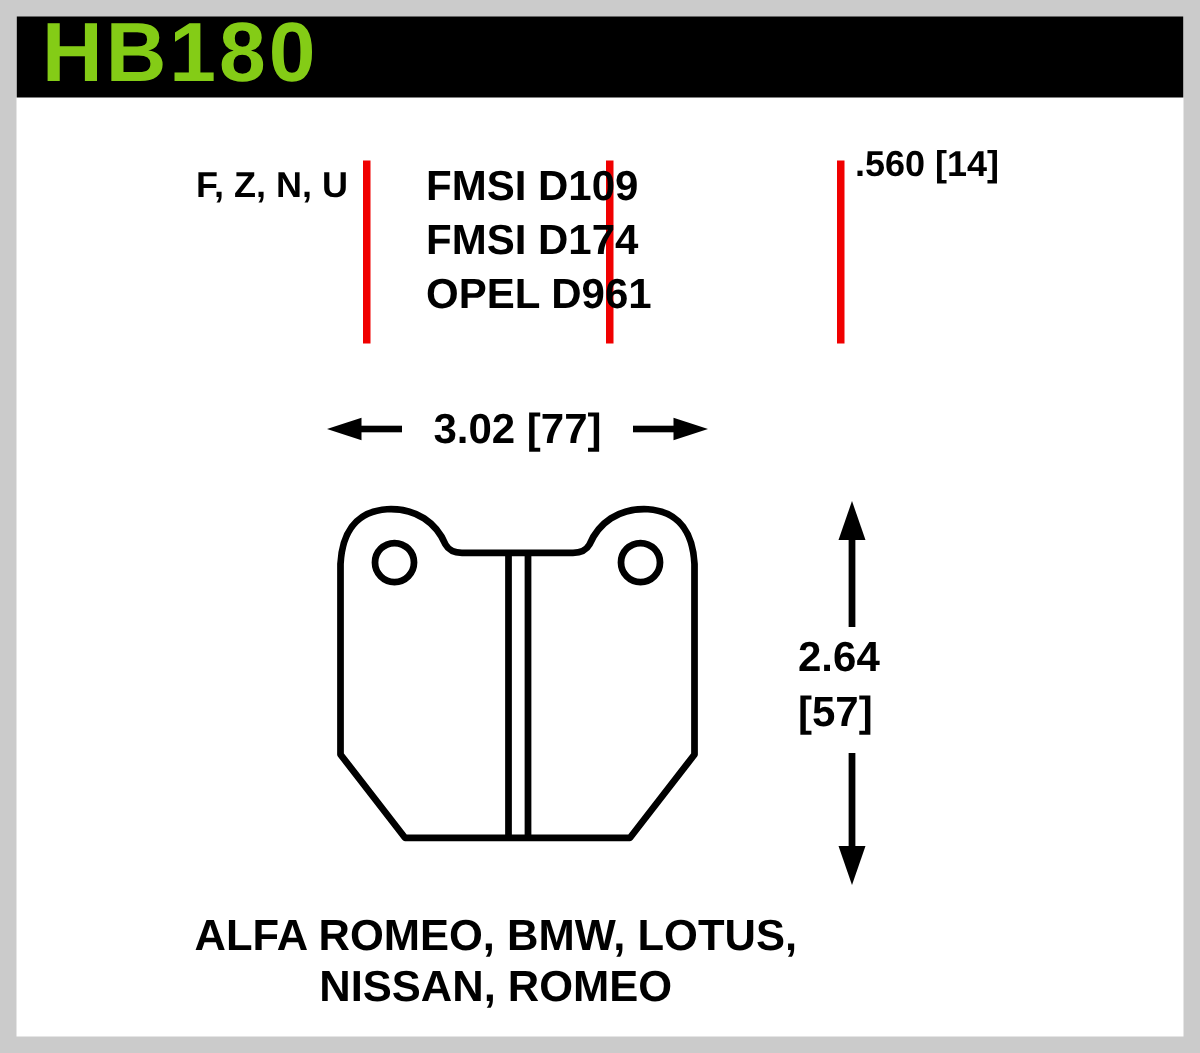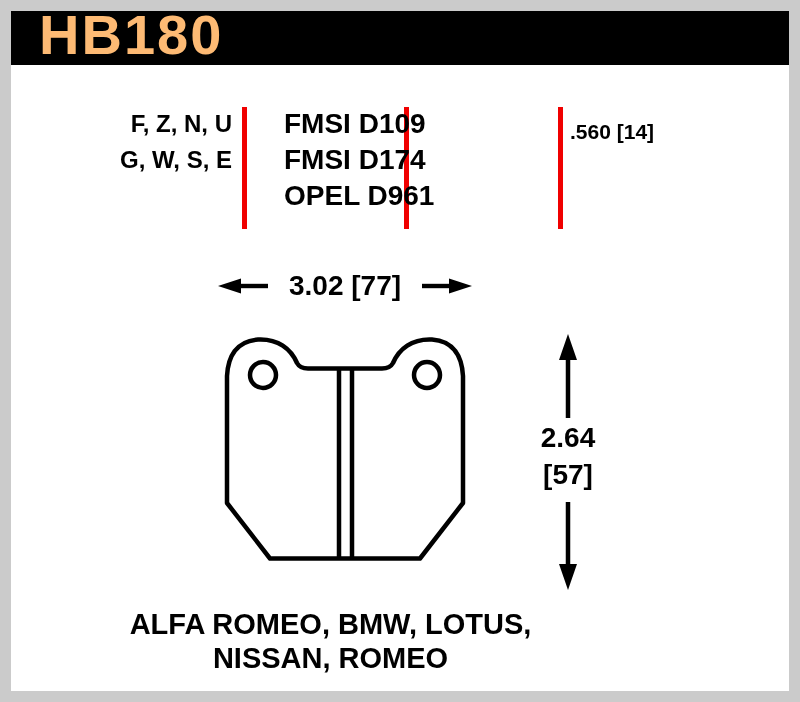--- a/index.html
+++ b/index.html
@@ -20,74 +20,73 @@
     pointer-events: none;
     z-index: 5;
   }
   .header {
     position: absolute; left: 11px; top: 8px;
     width: 778px; height: 57px;
     background: #000000;
     display: flex; align-items: center;
   }
   .part-number {
-    color: #fdba74;
+    color: #84cc16;
     font-size: 56px;
     letter-spacing: 2px;
-    padding-left: 28px;
+    padding-left: 17px;
     line-height: 1;
     padding-bottom: 3px;
   }
   .codes {
     position: absolute; left: 50px; top: 106px; width: 182px;
     text-align: right; font-size: 24px; line-height: 36px;
   }
   .fmsi {
     position: absolute; left: 256px; top: 106px;
     font-size: 28px; line-height: 36px; margin-left: 28px;
   }
   .thickness {
-    position: absolute; left: 570px; top: 114px;
-    font-size: 21px; line-height: 36px;
+    position: absolute; left: 570px; top: 92px;
+    font-size: 24px; line-height: 36px;
   }
   .vrule {
     position: absolute; top: 107px; width: 5px; height: 122px;
     background: #f00000;
   }
   .v1 { left: 242px; } .v2 { left: 404px; } .v3 { left: 558px; }
   .dim-width {
     position: absolute; left: 218px; top: 269px; width: 254px; height: 34px;
     display: flex; align-items: center; justify-content: space-between;
     font-size: 28px;
     gap: 10px;
   }
   .dim-width svg { display: block; }
   .pad-svg { position: absolute; left: 215px; top: 330px; }
   .hdim-svg { position: absolute; left: 546px; top: 334px; }
   .hdim-label {
     position: absolute; left: 532px; top: 419px; width: 72px;
-    text-align: center; font-size: 28px; line-height: 37px;
+    font-size: 28px; line-height: 37px;
   }
   .apps {
     position: absolute; left: 0; top: 607px; width: 661px;
     text-align: center; font-size: 29px; line-height: 34px;
   }
 </style>
 </head>
 <body>
 
 <div class="page">
 
   <div class="header">
     <span class="part-number">HB180</span>
   </div>
 
   <div class="codes">
     <div>F, Z, N, U</div>
-    <div>G, W, S, E</div>
   </div>
 
   <div class="vrule v1"></div>
   <div class="vrule v2"></div>
   <div class="vrule v3"></div>
 
   <div class="fmsi">
     <div>FMSI D109</div>
     <div>FMSI D174</div>
     <div>OPEL D961</div>

